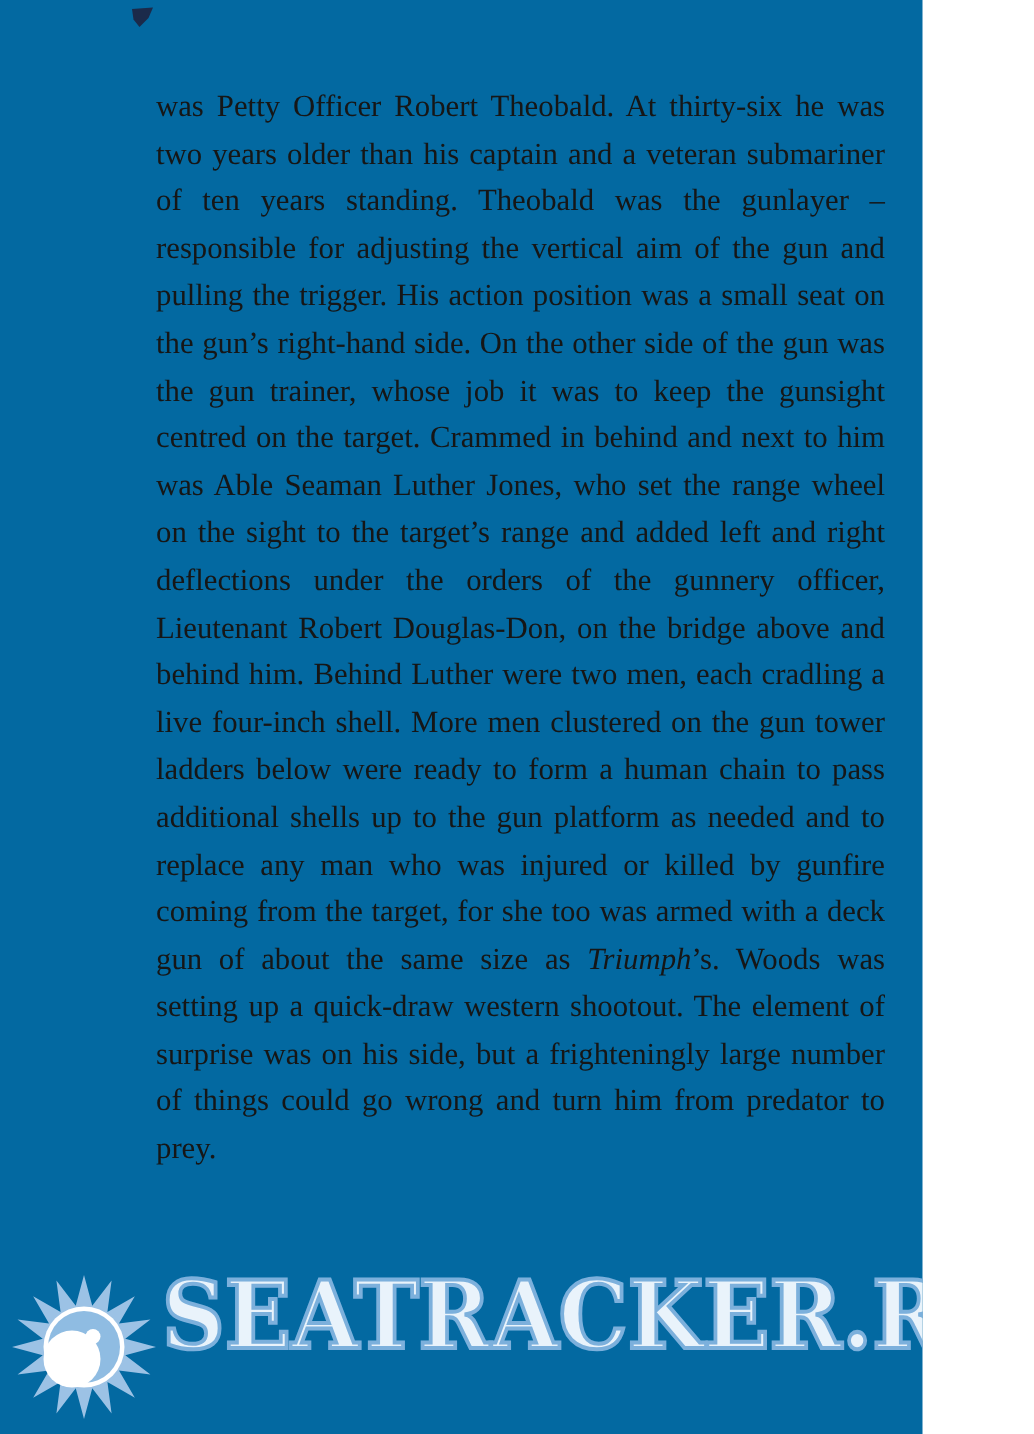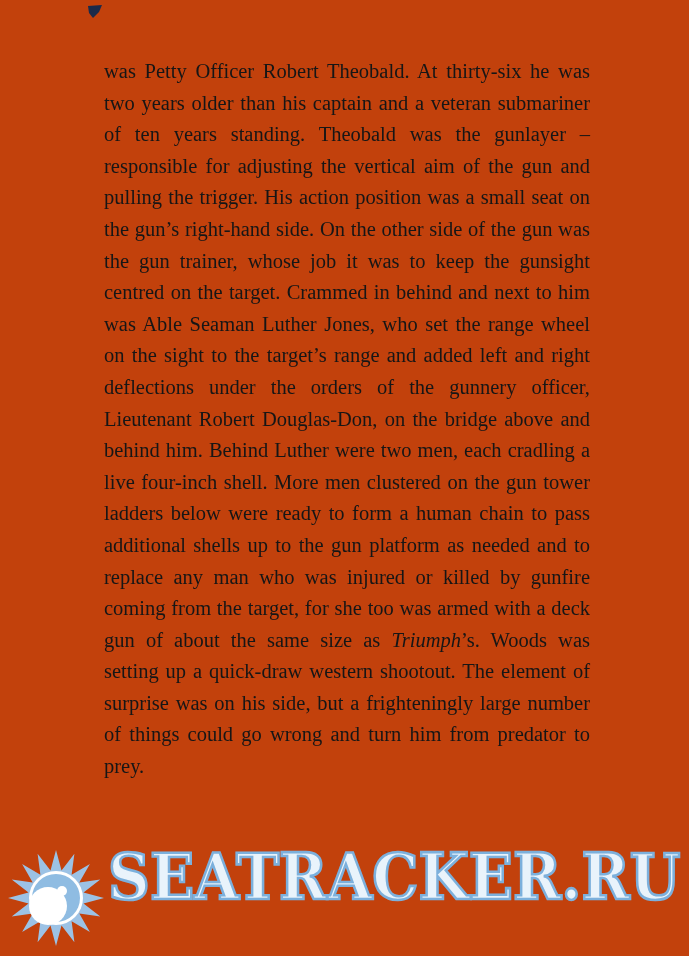--- a/index.html
+++ b/index.html
@@ -2,23 +2,23 @@
 <html><head>
 <meta charset="utf-8">
 <style>
   html, body {
     margin: 0;
     padding: 0;
     background: #ffffff;
   }
   .page {
     position: relative;
-    width: 689px;
+    width: 615px;
     height: 956px;
-    background: #c2410c;
+    background: #0369a1;
     overflow: hidden;
     font-family: "Liberation Serif", serif;
     text-decoration: underline;
   }
   .corner-mark {
     position: absolute;
     left: 87px;
     top: 4px;
     width: 18px;
     height: 18px;

